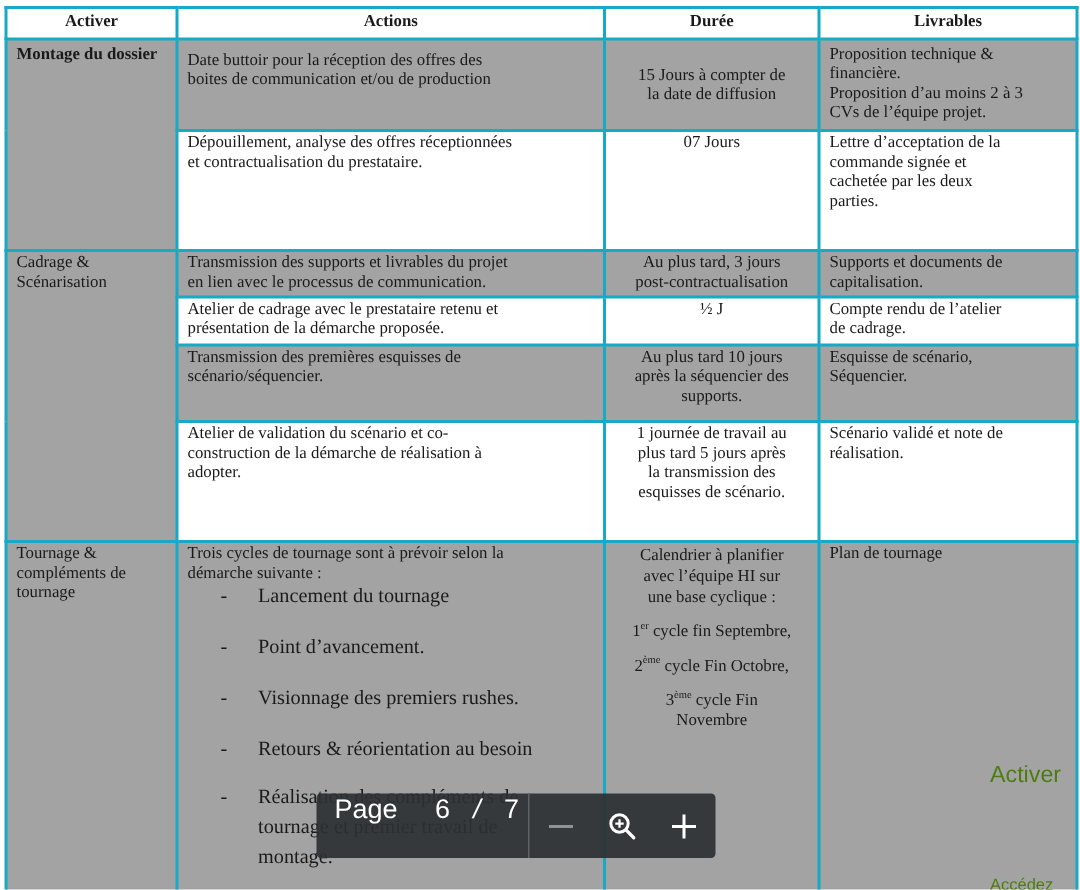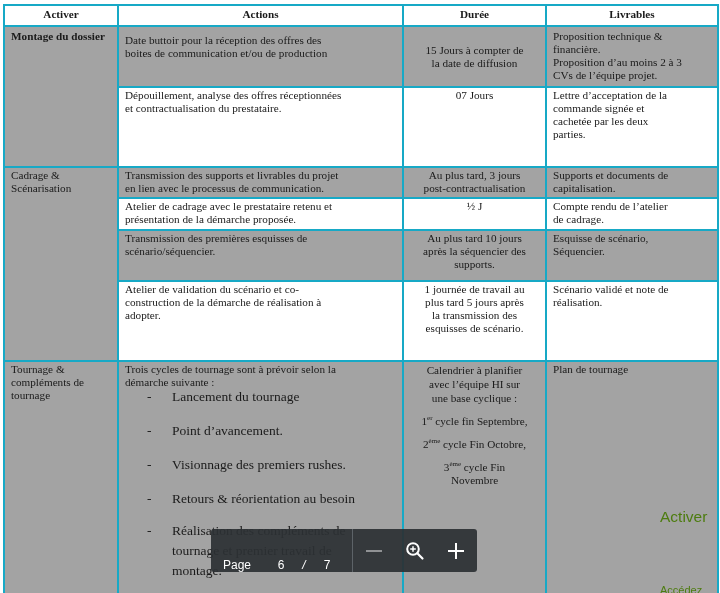--- a/index.html
+++ b/index.html
@@ -42,21 +42,21 @@
   .gap { display: block; height: 10px; }
 
   .toolbar {
     position: absolute; left: 211px; top: 529px; width: 266px; height: 43px;
     background: rgba(44, 48, 52, 0.93);
     border-radius: 3px;
     display: flex; align-items: center;
     font-family: "Liberation Sans", "DejaVu Sans", sans-serif;
     color: #ffffff;
   }
-  .tb-page { display: flex; align-items: flex-end; width: 141px; height: 43px; padding-left: 12px; box-sizing: border-box; font-size: 12px; }
+  .tb-page { display: flex; align-items: flex-start; width: 141px; height: 43px; padding-left: 12px; box-sizing: border-box; font-size: 18px; }
   .tb-page .lbl { margin-right: 22px; }
   .tb-page .cur { width: 16px; text-align: center; }
   .tb-page .sep { width: 30px; text-align: center; font-style: italic; }
   .tb-page .tot { width: 16px; text-align: center; }
   .tb-div { width: 1px; height: 43px; background: #5d6368; }
   .tb-btn { width: 41px; height: 43px; display: flex; align-items: center; justify-content: center; cursor: pointer; }
   .tb-btn.disabled { opacity: 0.45; }
   .watermark {
     position: absolute; right: 0; font-family: Liberation Sans, sans-serif;
     color: #4d7c0f; white-space: nowrap; overflow: hidden;

